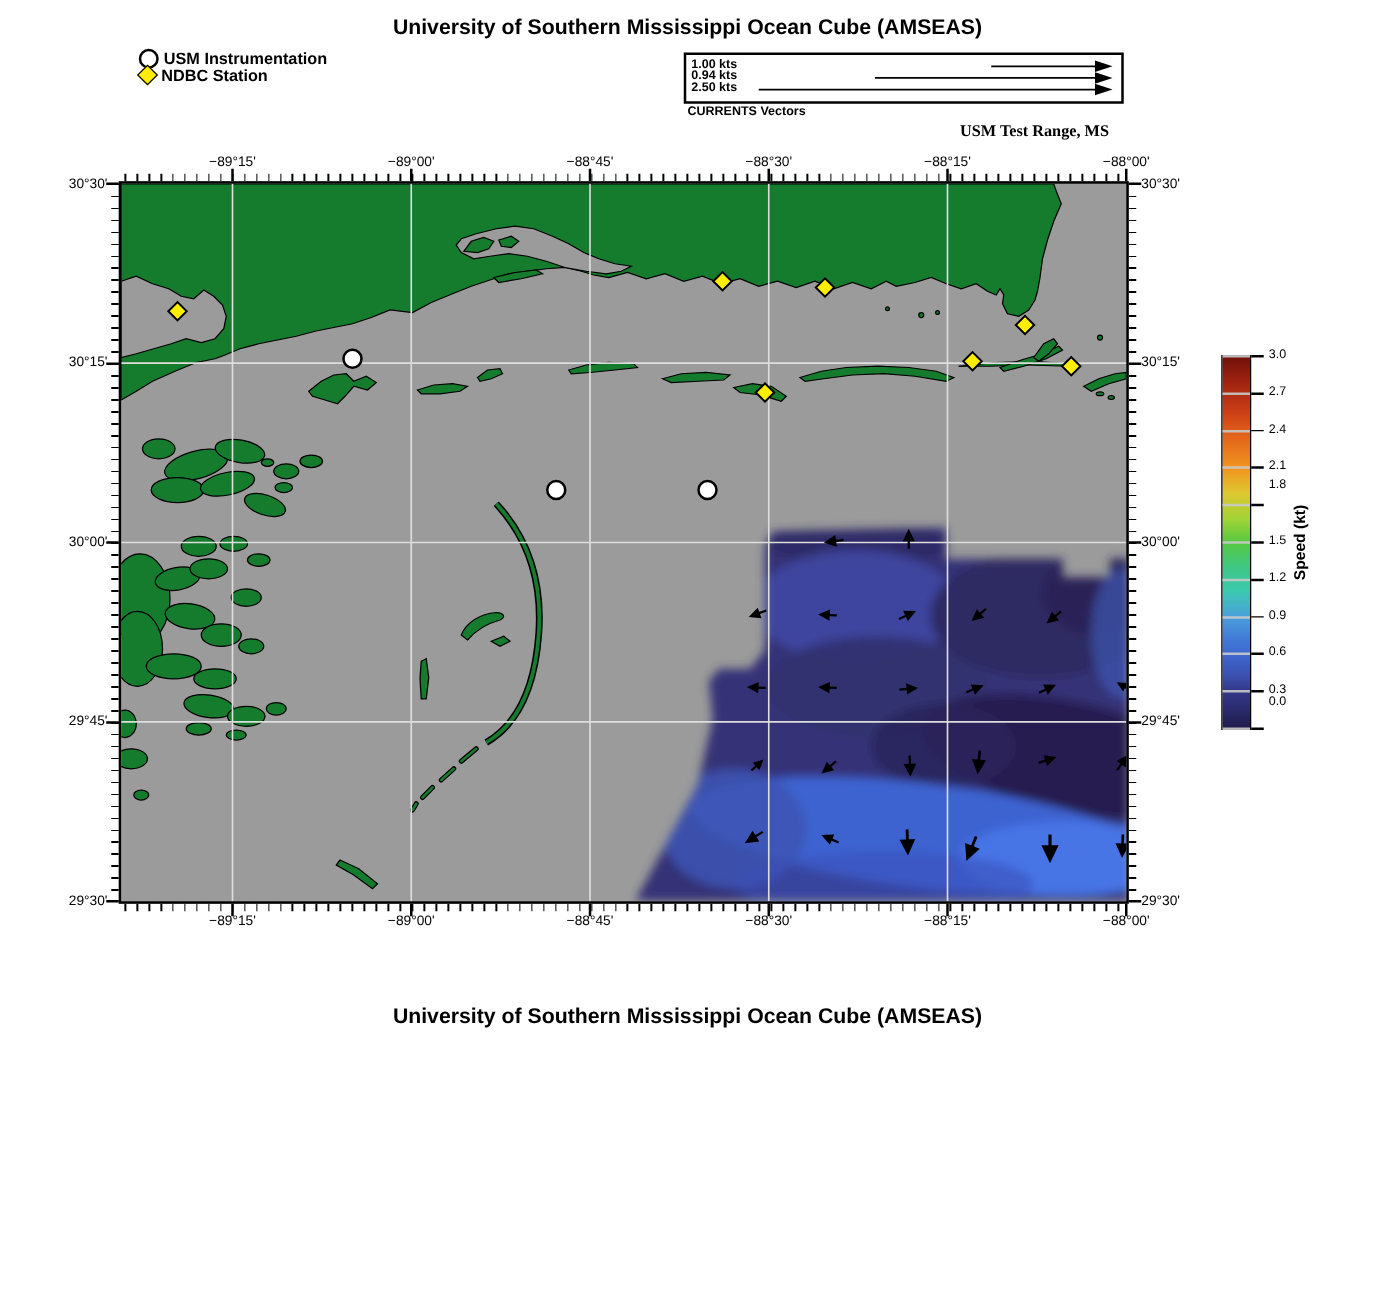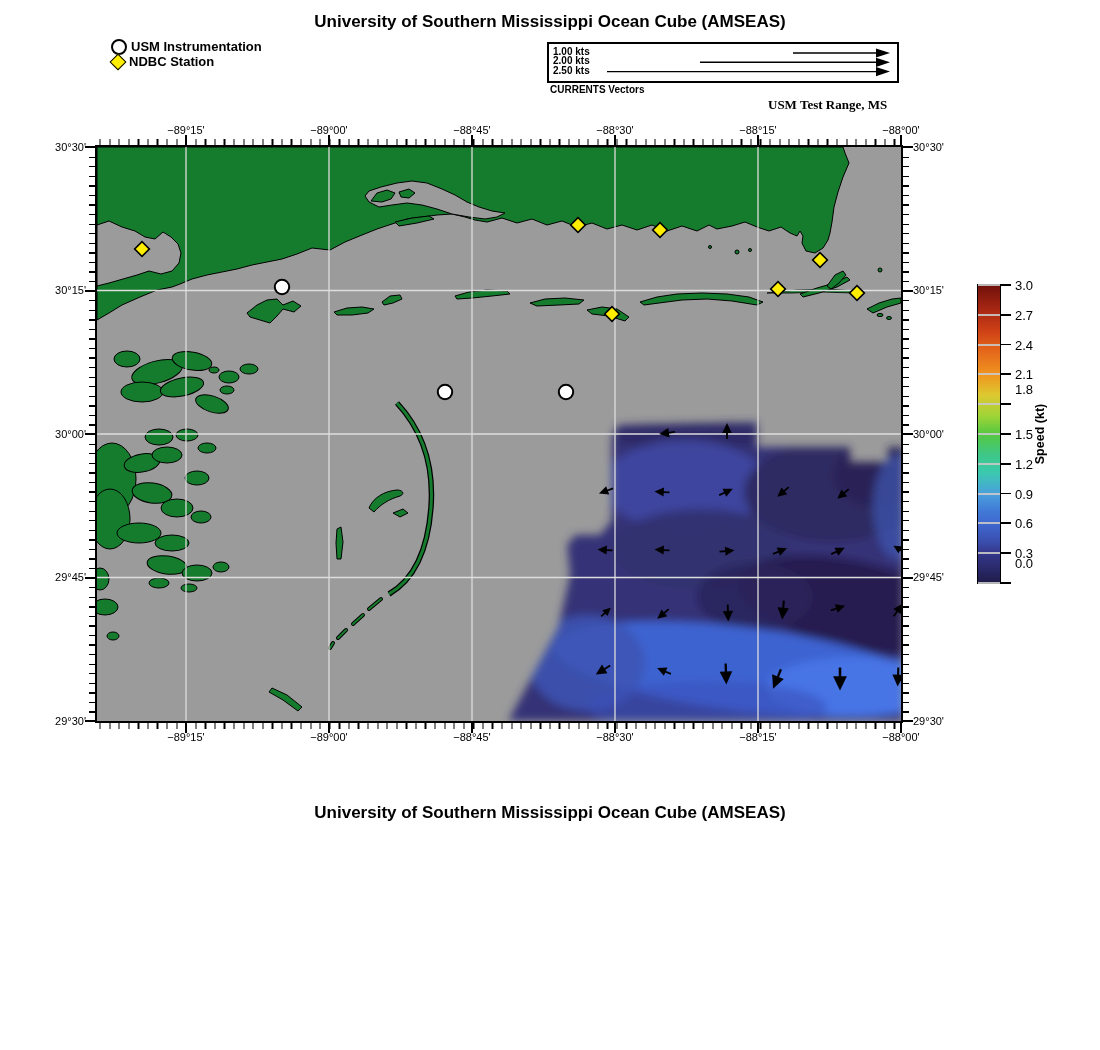--- a/index.html
+++ b/index.html
@@ -19,52 +19,52 @@
   .tickstrip-h{left:97px;width:804px;height:6px;background:repeating-linear-gradient(to right,#000 0 1.3px,transparent 1.3px 9.571px);background-position-x:2.5px;}
   .tickstrip-v{top:147px;width:6px;height:574px;background:repeating-linear-gradient(to bottom,#000 0 1.3px,transparent 1.3px 9.567px);}
   .majtick{background:#000;position:absolute;}
   .axlab{position:absolute;font-size:11px;white-space:nowrap;}
   .axlab.center{transform:translateX(-50%);}
   .axlab.vcenter{transform:translateY(-50%);}
   .latlab-left{width:50px;text-align:right;}
   #colorbar{left:977px;top:284px;width:22px;height:298px;border:1.5px solid #000;}
   .cb-crossline{position:absolute;left:978px;width:22px;height:2px;background:#c9c9c9;opacity:.9;}
   .cb-exttick{position:absolute;left:1001px;width:10px;height:1.8px;background:#000;}
-  .cb-lab{position:absolute;left:1015px;font-size:13px;}
+  .cb-lab{position:absolute;left:1015px;font-size:10px;}
   #cb-title{left:1040px;top:434px;transform:translate(-50%,-50%) rotate(-90deg);font-weight:bold;font-size:12.5px;white-space:nowrap;}
   svg{display:block;}
 </style>
 </head>
 <body>
 <div id="page">
 
 <div class="abs title" style="top:12px;">University of Southern Mississippi Ocean Cube (AMSEAS)</div>
 
 <div class="abs" style="left:111px;top:39px;">
   <div style="display:flex;align-items:center;gap:4px;height:15px;">
     <span class="legend-circle"></span>
     <span class="legend-label">USM Instrumentation</span>
   </div>
-  <div style="display:flex;align-items:center;gap:4px;height:15px;">
+  <div style="display:flex;align-items:flex-start;gap:4px;height:15px;">
     <span class="legend-diamond" style="margin:0 1px;"></span>
     <span class="legend-label">NDBC Station</span>
   </div>
 </div>
 
 <div class="abs" id="vector-box">
   <svg id="vec-svg" width="343" height="32" style="position:absolute;left:0;top:2px;">
         <line x1="244" y1="7" x2="329" y2="7" stroke="#000" stroke-width="1.4"></line>
         <polygon points="341,7 327,2.4000000000000004 327,11.6" fill="#000"></polygon>
         <line x1="151" y1="16.3" x2="329" y2="16.3" stroke="#000" stroke-width="1.4"></line>
         <polygon points="341,16.3 327,11.700000000000001 327,20.9" fill="#000"></polygon>
         <line x1="58" y1="25.6" x2="329" y2="25.6" stroke="#000" stroke-width="1.4"></line>
         <polygon points="341,25.6 327,21 327,30.200000000000003" fill="#000"></polygon>
       </svg>
 <div class="vec-label" style="top: 2.5px;">1.00 kts</div>
-      <div class="vec-label" style="top: 12.1px;">2.00 kts</div>
+      <div class="vec-label" style="top: 12.1px;">0.94 kts</div>
       <div class="vec-label" style="top: 21.7px;">2.50 kts</div>
     </div>
 <div class="abs" id="vector-caption">CURRENTS Vectors</div>
 
 <div class="abs" id="region-label">USM Test Range, MS</div>
 
 <div class="abs tickstrip-h" style="top:139px;"></div>
 <div class="abs tickstrip-h" style="top:723px;"></div>
 <div class="abs tickstrip-v" style="left:89px;"></div>
 <div class="abs tickstrip-v" style="left:903px;"></div>

